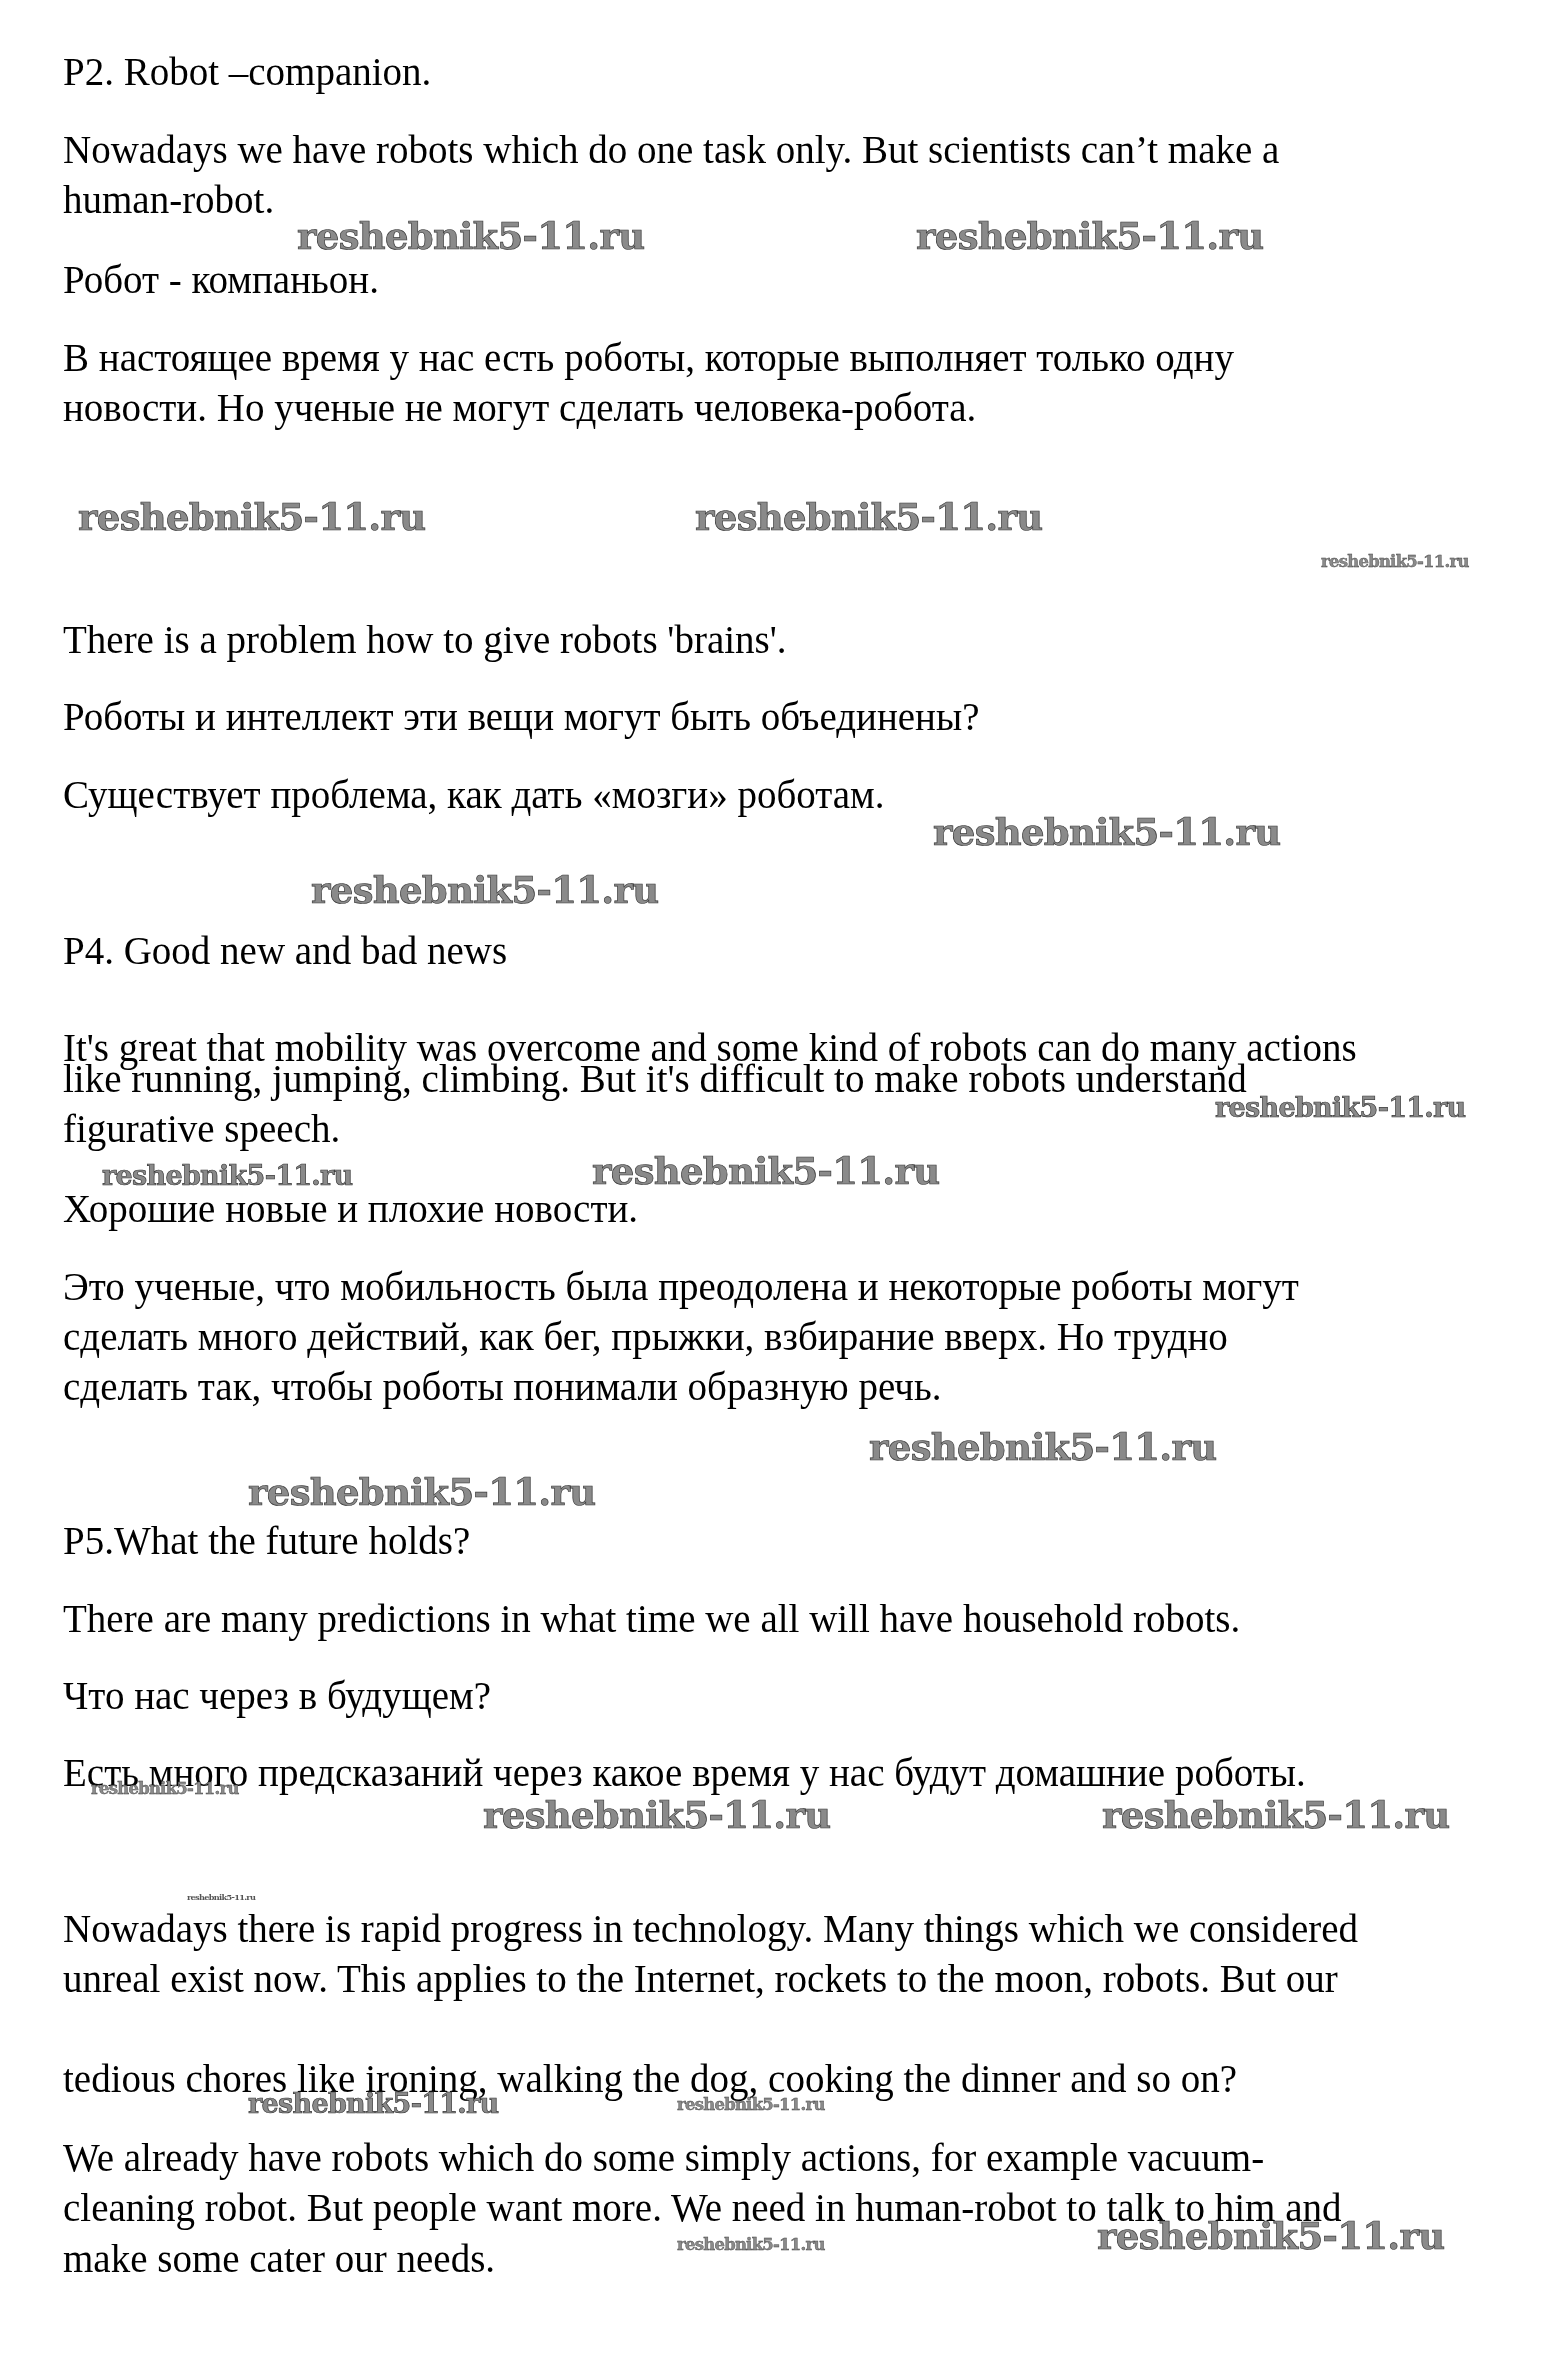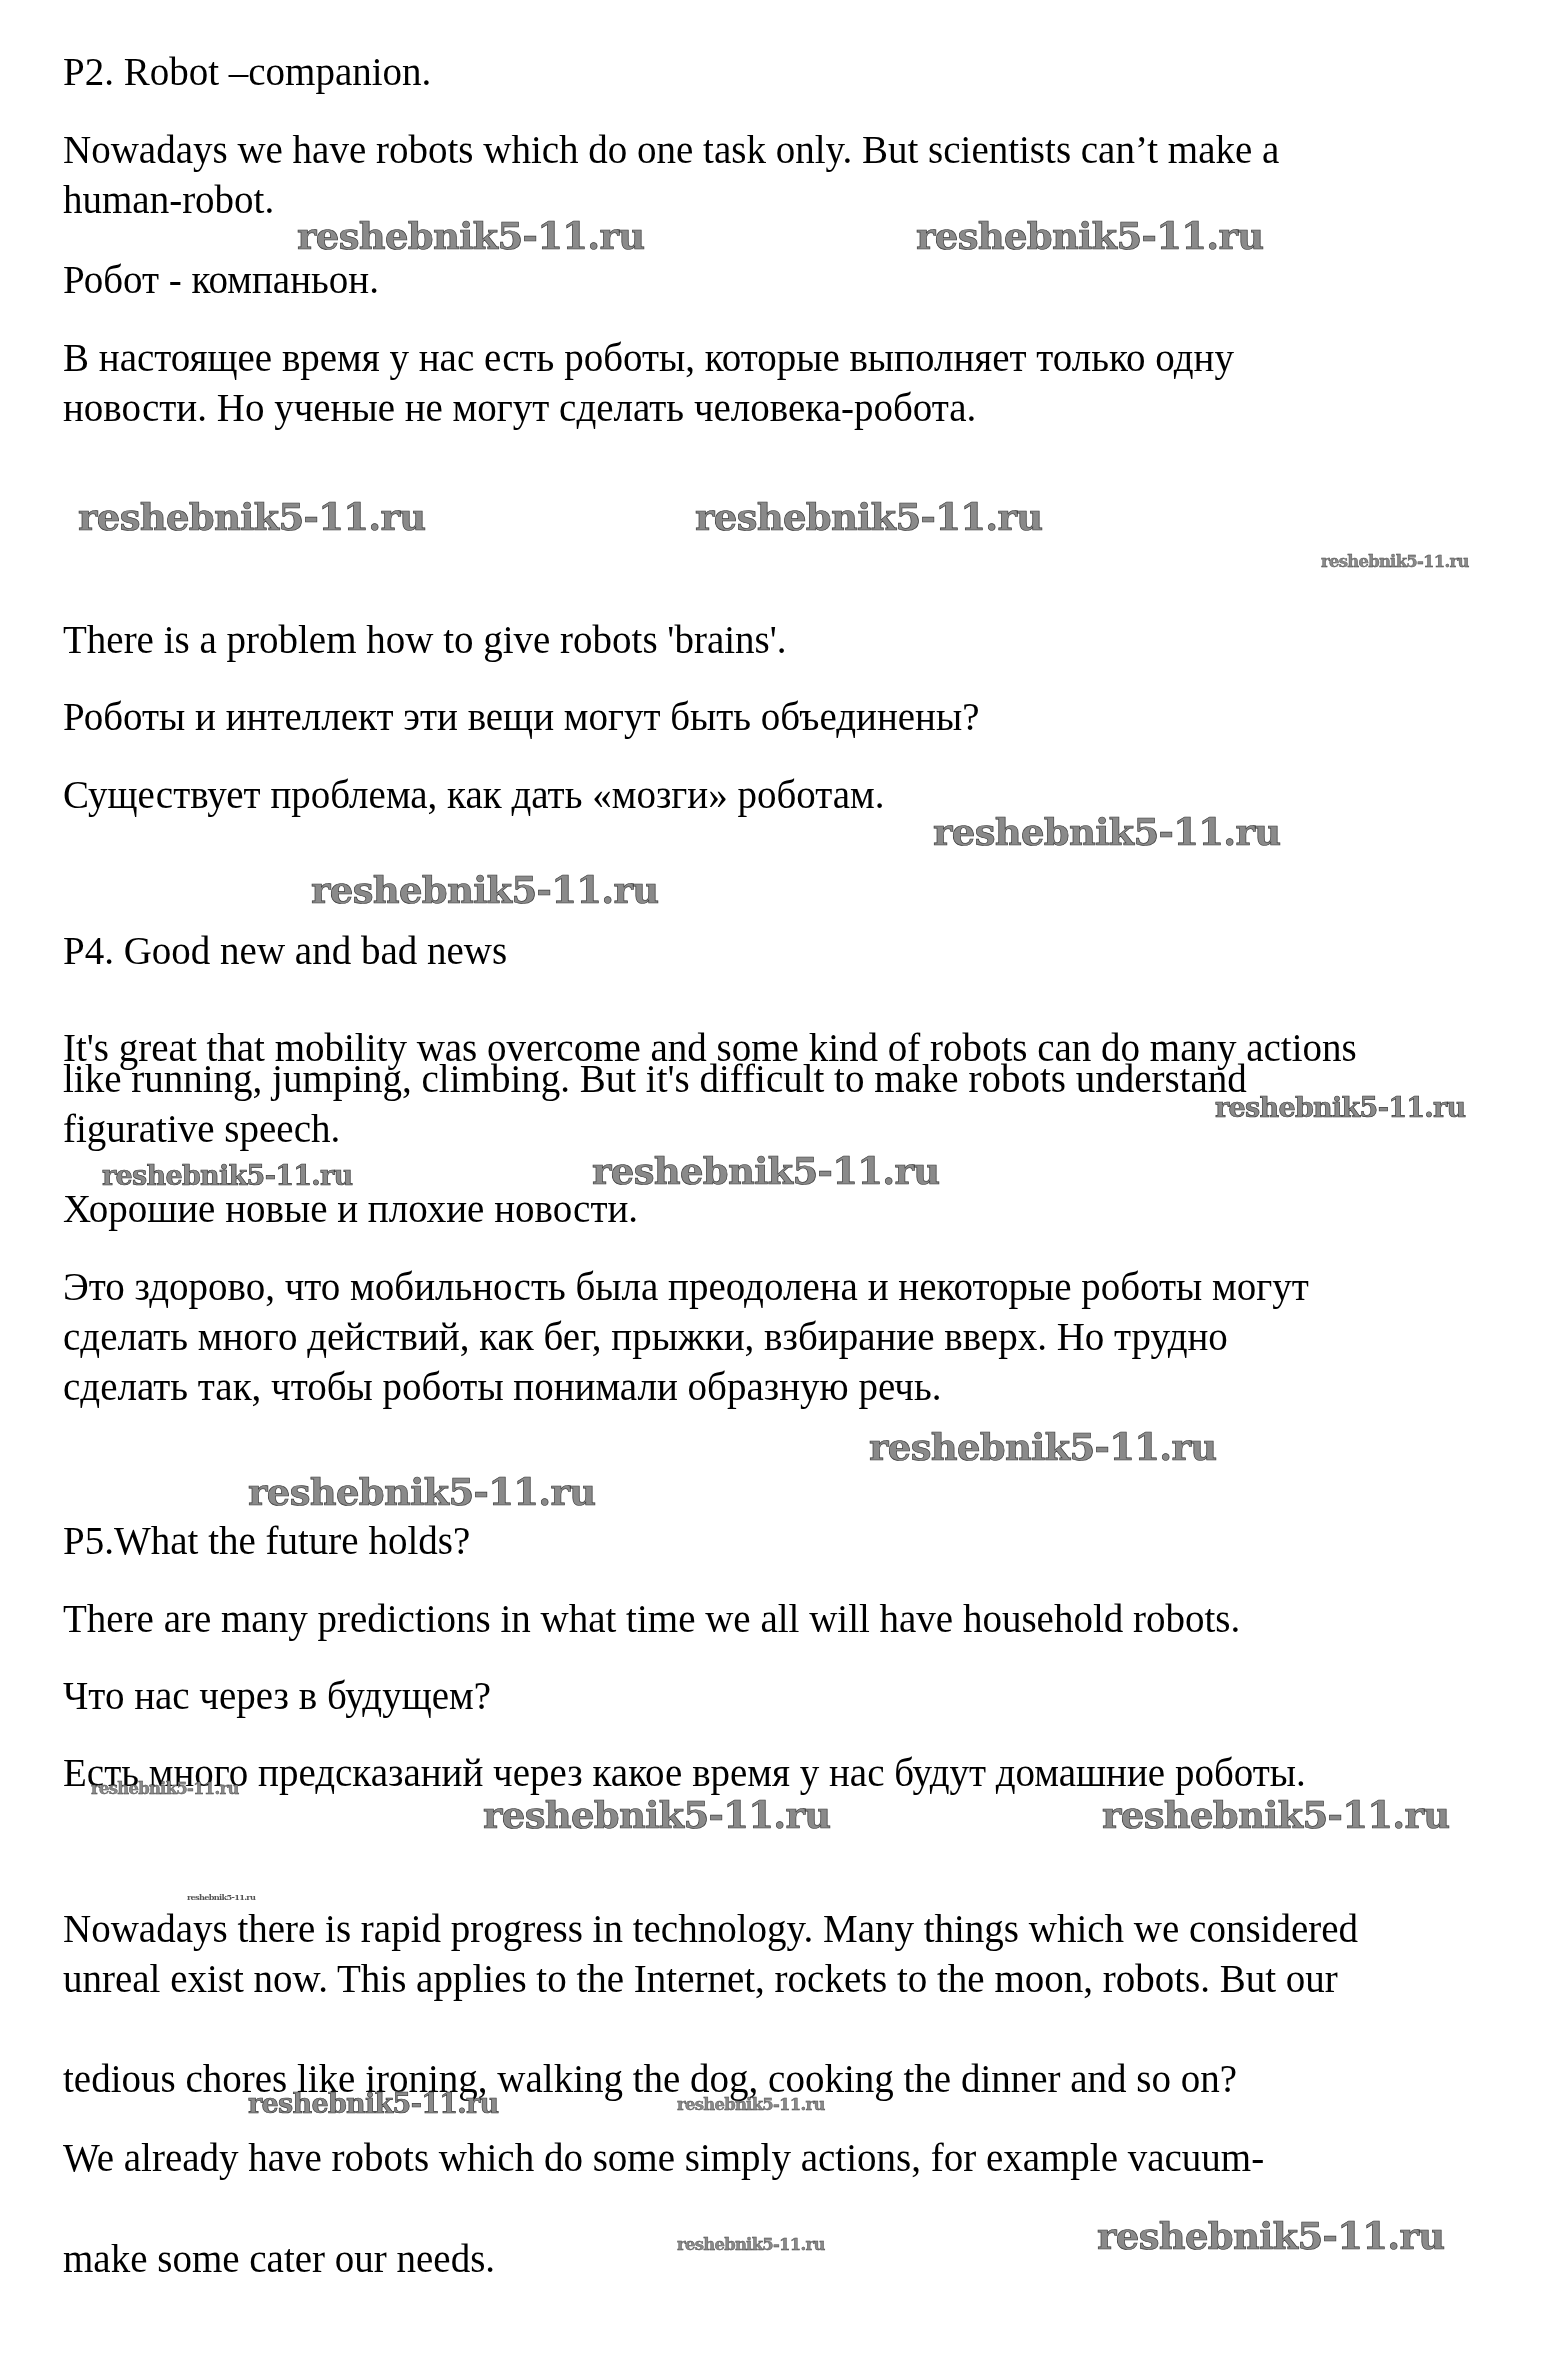--- a/index.html
+++ b/index.html
@@ -39,33 +39,34 @@
 
   <div class="line" style="top:614px">There is a problem how to give robots 'brains'.</div>
   <div class="line" style="top:691px">Роботы и интеллект эти вещи могут быть объединены?</div>
   <div class="line" style="top:769px">Существует проблема, как дать «мозги» роботам.</div>
 
   <div class="line" style="top:925px">P4. Good new and bad news</div>
   <div class="line" style="top:1022px">It's great that mobility was overcome and some kind of robots can do many actions</div>
   <div class="line" style="top:1053px">like running, jumping, climbing. But it's difficult to make robots understand</div>
   <div class="line" style="top:1103px">figurative speech.</div>
   <div class="line" style="top:1183px">Хорошие новые и плохие новости.</div>
-  <div class="line" style="top:1261px">Это здорово, что мобильность была преодолена и некоторые роботы могут</div>
+  <div class="line" style="top:1261px">Это ученые, что мобильность была преодолена и некоторые роботы могут</div>
   <div class="line" style="top:1311px">сделать много действий, как бег, прыжки, взбирание вверх. Но трудно</div>
   <div class="line" style="top:1361px">сделать так, чтобы роботы понимали образную речь.</div>
 
   <div class="line" style="top:1515px">P5.What the future holds?</div>
   <div class="line" style="top:1593px">There are many predictions in what time we all will have household robots.</div>
   <div class="line" style="top:1670px">Что нас через в будущем?</div>
   <div class="line" style="top:1747px">Есть много предсказаний через какое время у нас будут домашние роботы.</div>
 
   <div class="line" style="top:1903px">Nowadays there is rapid progress in technology. Many things which we considered</div>
   <div class="line" style="top:1953px">unreal exist now. This applies to the Internet, rockets to the moon, robots. But our</div>
   <div class="line" style="top:2053px">tedious chores like ironing, walking the dog, cooking the dinner and so on?</div>
   <div class="line" style="top:2132px">We already have robots which do some simply actions, for example vacuum-</div>
+  <div class="line" style="top:2182px">cleaning robot. But people want more. We need in human-robot to talk to him and</div>
   <div class="line" style="top:2233px">make some cater our needs.</div>
 
   <div class="wm big" style="left:297px; top:215px">reshebnik5-11.ru</div>
   <div class="wm big" style="left:916px; top:215px">reshebnik5-11.ru</div>
   <div class="wm big" style="left:78px; top:496px">reshebnik5-11.ru</div>
   <div class="wm big" style="left:695px; top:496px">reshebnik5-11.ru</div>
   <div class="wm small" style="left:1321px; top:552px">reshebnik5-11.ru</div>
   <div class="wm big" style="left:933px; top:811px">reshebnik5-11.ru</div>
   <div class="wm big" style="left:311px; top:869px">reshebnik5-11.ru</div>
   <div class="wm mid" style="left:1215px; top:1093px">reshebnik5-11.ru</div>

